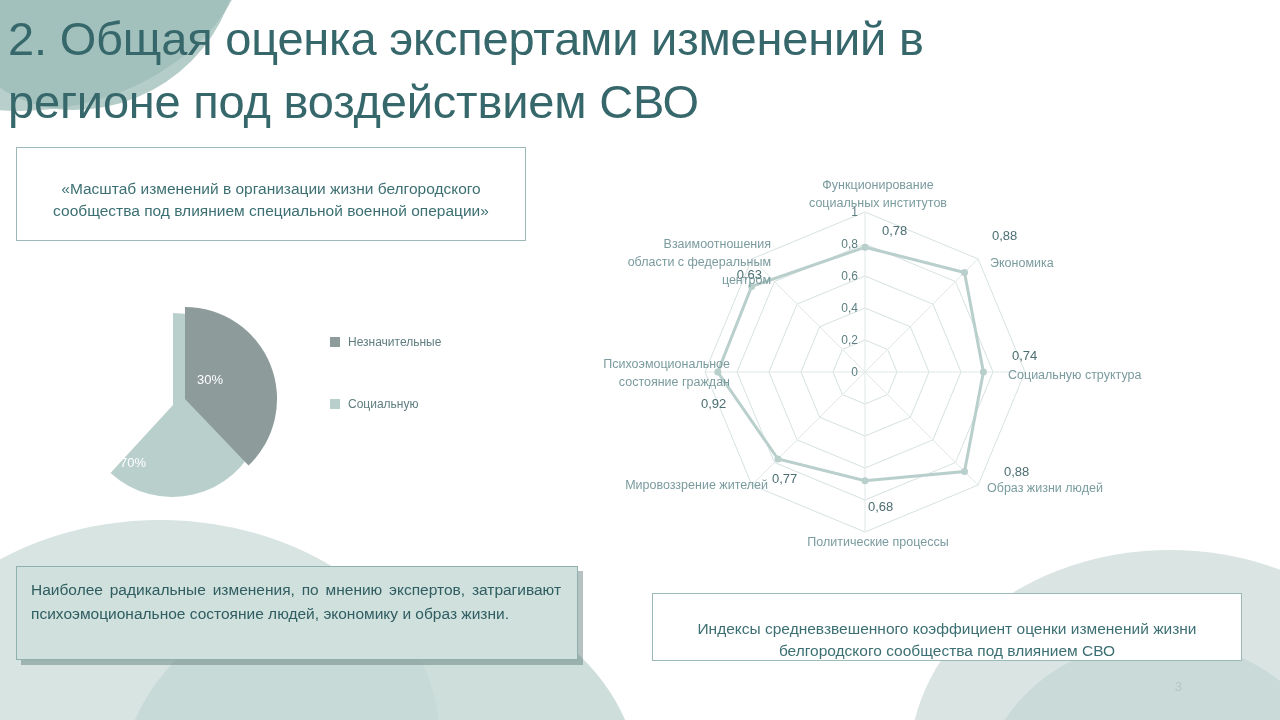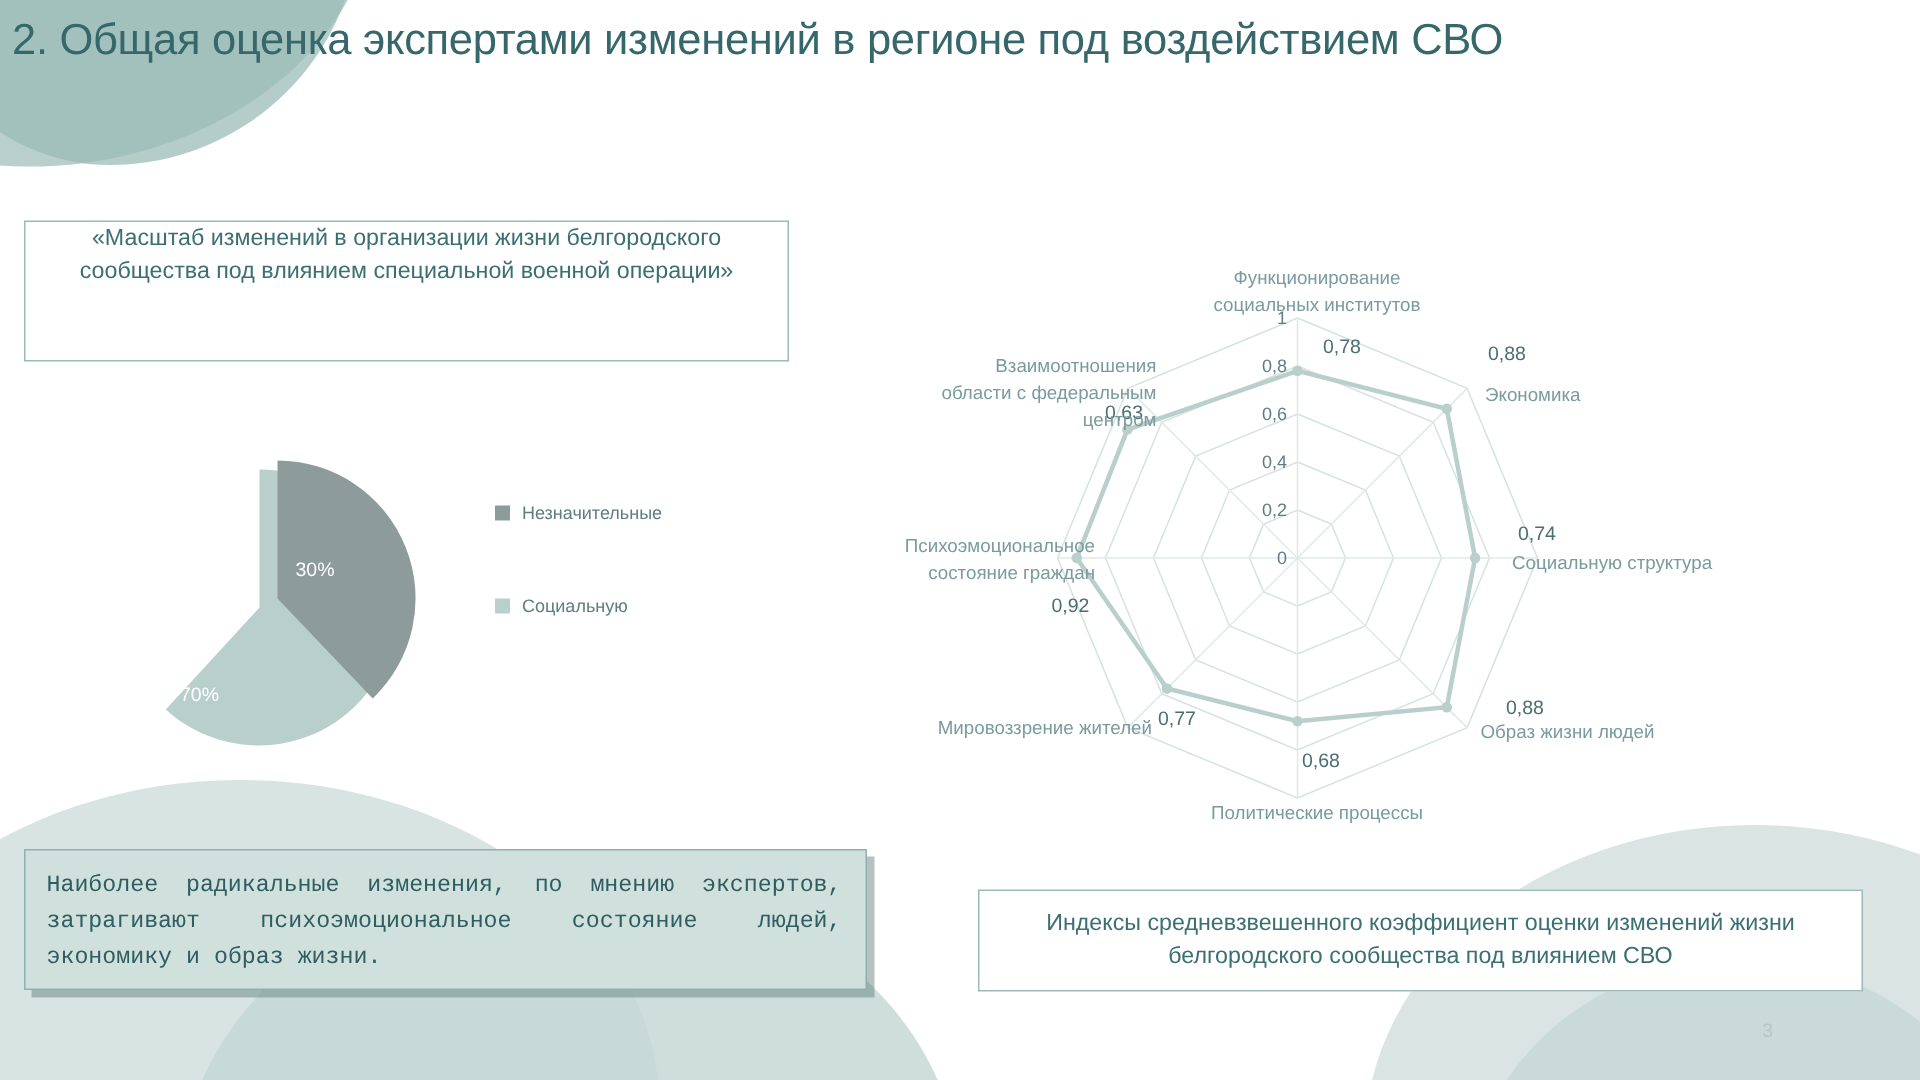--- a/index.html
+++ b/index.html
@@ -78,71 +78,70 @@
     border-radius: 200px 200px 0 0 / 180px 180px 0 0;
     opacity: .9;
   }
 
   .title {
     position: absolute;
     left: 8px;
     top: 8px;
     width: 1000px;
     color: #36676b;
-    font-size: 29px;
+    font-size: 47px;
     line-height: 1.33;
     font-weight: 400;
     letter-spacing: -0.2px;
   }
 
   
   .caption-box {
     position: absolute;
     box-sizing: border-box;
     background: #ffffff;
     border: 1px solid #9bb9b6;
     color: #3c6f72;
     text-align: center;
   }
   #pie-caption {
     left: 16px;
     top: 147px;
     width: 510px;
     height: 94px;
-    padding: 0 28px;
+    padding: 30px 28px;
     font-size: 15.5px;
     line-height: 1.45;
   }
   #radar-caption {
     left: 652px;
     top: 593px;
     width: 590px;
     height: 68px;
-    padding: 11px 16px;
+    padding: 24px 16px;
     font-size: 15.5px;
     line-height: 1.45;
   }
 
   
   .summary-box {
     position: absolute;
     left: 16px;
     top: 566px;
     width: 562px;
     height: 94px;
     box-sizing: border-box;
     background: #cfe0dd;
     border: 1px solid #8fb1ad;
     box-shadow: 5px 5px 0 rgba(90,120,118,.45);
     color: #2f5d60;
     font-size: 15.5px;
     line-height: 1.55;
     padding: 11px 16px 11px 14px;
     text-align: justify;
-    font-family: Liberation Mono, monospace;
   }
 
   
   #pie-wrap {
     position: absolute;
     left: 60px;
     top: 280px;
     width: 460px;
     height: 230px;
   }

